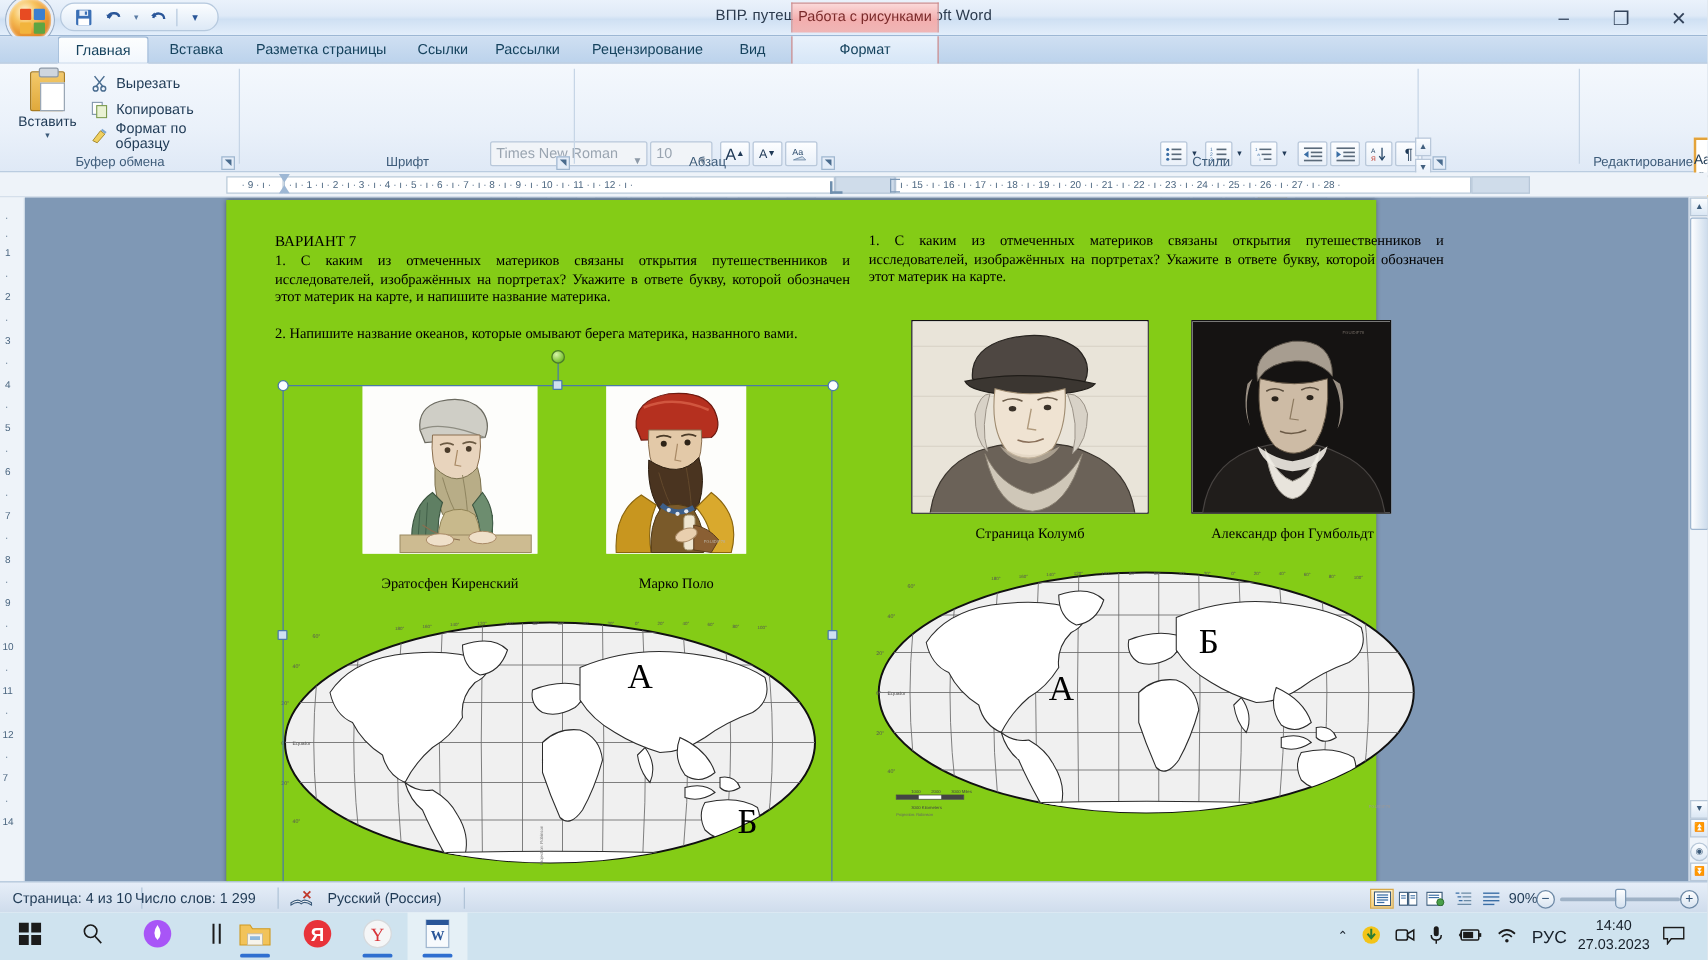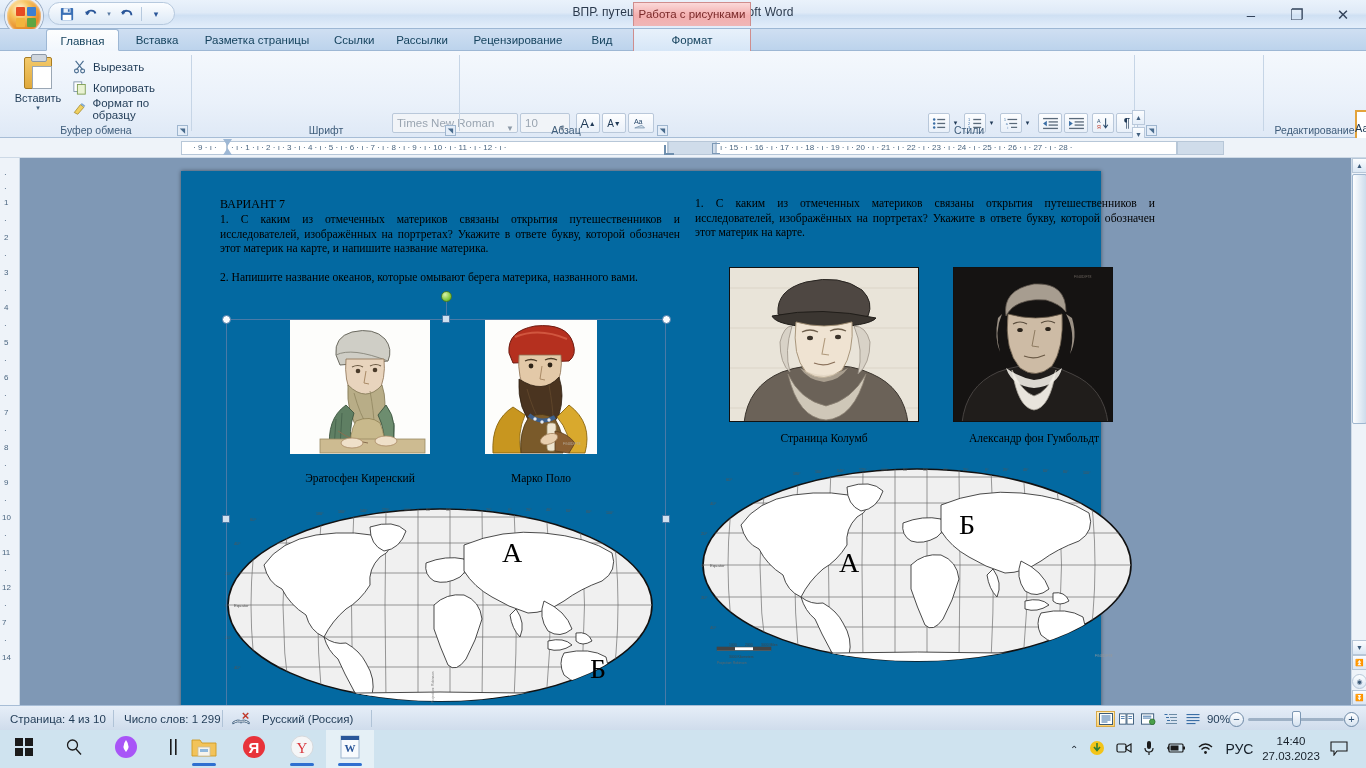--- a/index.html
+++ b/index.html
@@ -188,22 +188,22 @@
     font-size:10px; color:#2a4a6b; text-align:center; line-height:15px;
   }
 
   
   .docarea {
     position:absolute; left:20px; top:158px; width:1331px; height:547px;
     background:#7f98b5;
     overflow:hidden;
   }
   .page {
-    position:absolute; left:161px; top:13px; width:920px; height:560px;
-    background:#0369a1; box-shadow:0 0 4px rgba(0,0,0,.45);
+    position:absolute; left:161px; top:2px; width:920px; height:560px;
+    background:#84cc16; box-shadow:0 0 4px rgba(0,0,0,.45);
   }
   .col { position:absolute; top:26px; width:460px; }
   .col.left { left: 39px; }
   .col.right { left: 514px; }
   .qtext {
     font-family:"Liberation Serif", serif; font-size:11.6px; color:#000;
     text-align:justify; line-height:14.5px;
   }
   .variant { font-family:"Liberation Serif", serif; font-size:12px; color:#000; }
 
@@ -982,21 +982,21 @@
 
   <div class="hscroll">
     <div class="sc-btn" style="left:0;top:0">◀</div>
     <div class="sc-thumb" style="left:16px;top:0;width:1100px;height:15px"></div>
     <div class="sc-btn" style="left:1336px;top:0">▶</div>
   </div>
 
   <div class="statusbar">
     <div class="sb-item" style="left:10px">Страница: 4 из 10</div>
     <div class="sb-sep" style="left:113px"></div>
-    <div class="sb-item" style="left:124px">Число слов: 1 299</div>
+    <div class="sb-item" style="left:108px">Число слов: 1 299</div>
     <div class="sb-sep" style="left:222px"></div>
     <div class="sb-item" style="left:231px;width:22px">
       <svg width="20" height="15" viewBox="0 0 22 16">
           <path d="M2 12 Q8 8 11 11 Q14 8 20 12 L20 14 Q14 10 11 13 Q8 10 2 14 Z" fill="#f2f5f9" stroke="#3a5a7a" stroke-width="1"></path>
           <path d="M13 2 L19 8 M19 2 L13 8" stroke="#c0392b" stroke-width="1.6"></path>
         </svg>
     </div>
     <div class="sb-item" style="left:262px">Русский (Россия)</div>
     <div class="sb-sep" style="left:371px"></div>
 

